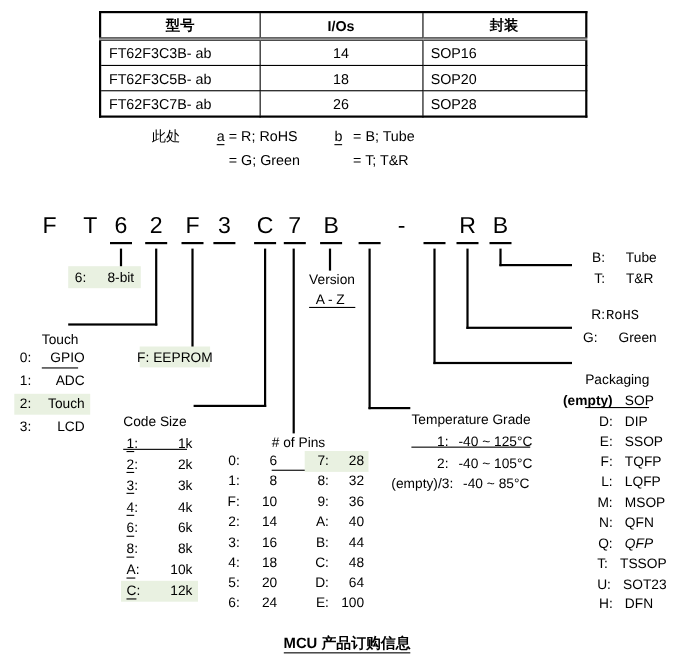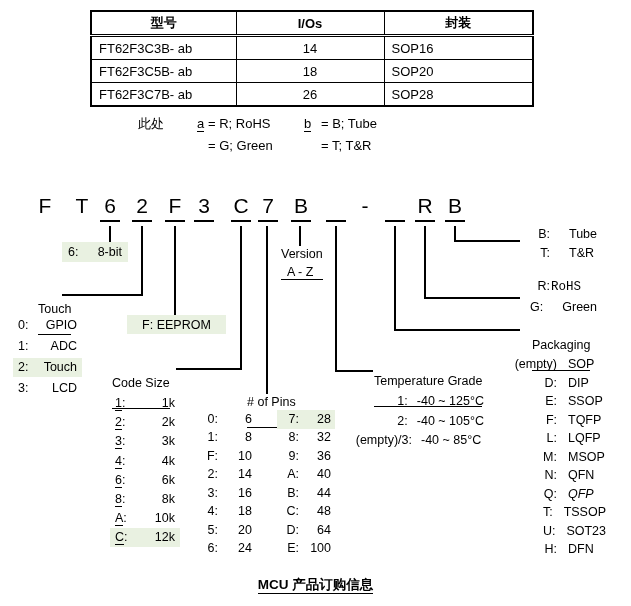--- a/index.html
+++ b/index.html
@@ -139,21 +139,21 @@
   </div>
   <div class="kv hl" style="left:13px;top:358px;width:69px;padding:2px 5px;">
     <span>2:</span>
     <span>Touch</span>
   </div>
   <div class="kv" style="left:13px;top:379px;width:69px;padding:2px 5px;">
     <span>3:</span>
     <span>LCD</span>
   </div>
 
-  <div class="box hl" style="left:127px;top:315px;width:99px;height:19px;justify-content:center;">
+  <div class="box hl" style="left:127px;top:315px;width:64px;height:19px;justify-content:center;">
     <span>F: EEPROM</span>
   </div>
 
   <span class="lbl" style="left:281px;top:247px;">Version</span>
   <span class="txt" style="left:287px;top:265px;">A - Z</span>
 
   <span class="lbl" style="left:112px;top:376px;">Code Size</span>
   <div class="kv" style="left:110px;top:394px;width:70px;padding:2px 5px;">
     <span class="ck"><span class="cku">1</span><span>:</span></span>
     <span>1k</span>
@@ -282,21 +282,21 @@
     <span class="kfix" style="width:45px;">R:</span>
     <span style="margin-left:1px;font-family:Liberation Mono, monospace;">RoHS</span>
   </div>
   <div class="kv" style="left:505px;top:300px;width:92px;justify-content:flex-start;">
     <span class="kfix" style="width:45px;">G:</span>
     <span style="margin-left:19px;">Green</span>
   </div>
 
   <span class="lbl" style="left:532px;top:338px;">Packaging</span>
   <div class="kv" style="left:500px;top:357px;width:106px;justify-content:flex-start;">
-    <span class="kfix" style="width:57px;">(empty)</span>
+    <span class="kfix" style="width:57px;font-weight:bold;">(empty)</span>
     <span style="margin-left:11px;">SOP</span>
   </div>
   <div class="kv" style="left:500px;top:376px;width:106px;justify-content:flex-start;">
     <span class="kfix" style="width:57px;">D:</span>
     <span style="margin-left:11px;">DIP</span>
   </div>
   <div class="kv" style="left:500px;top:394px;width:106px;justify-content:flex-start;">
     <span class="kfix" style="width:57px;">E:</span>
     <span style="margin-left:11px;">SSOP</span>
   </div>

